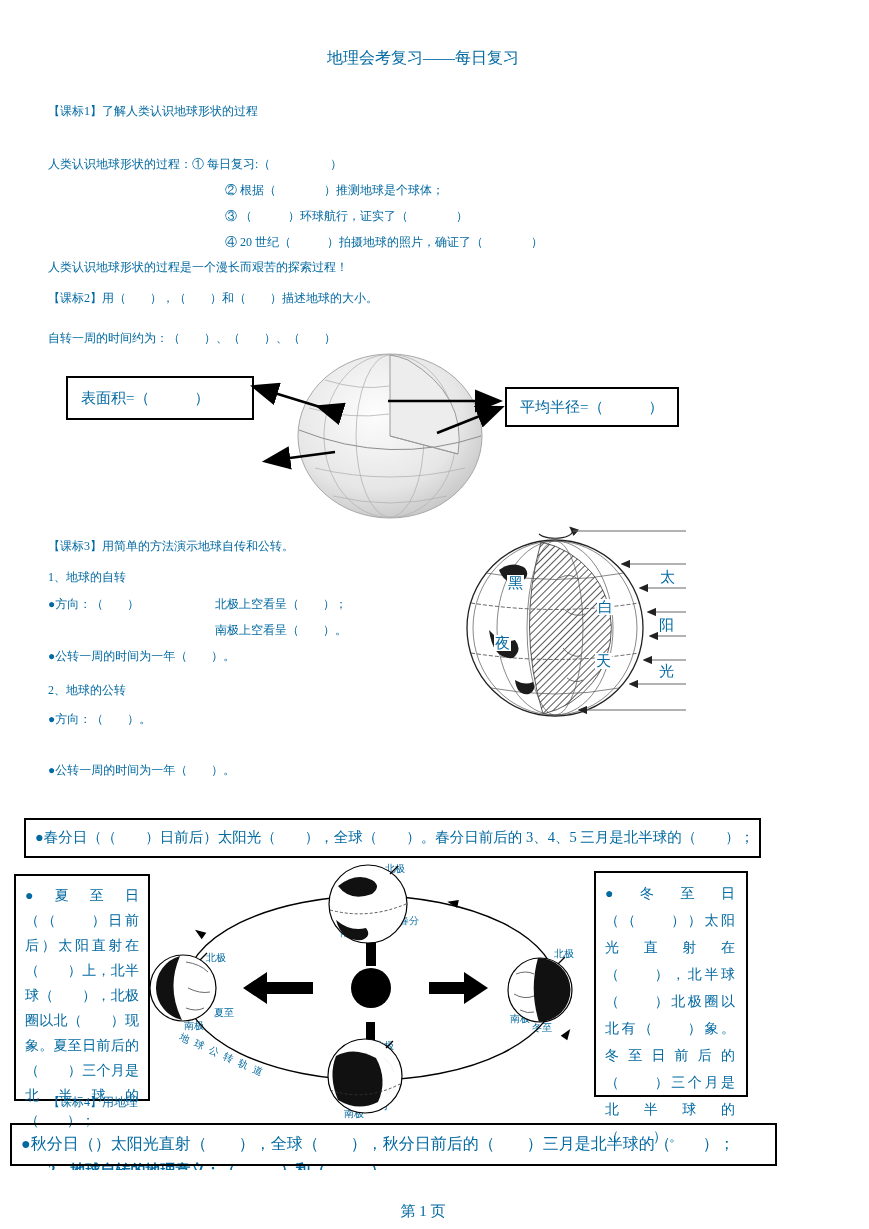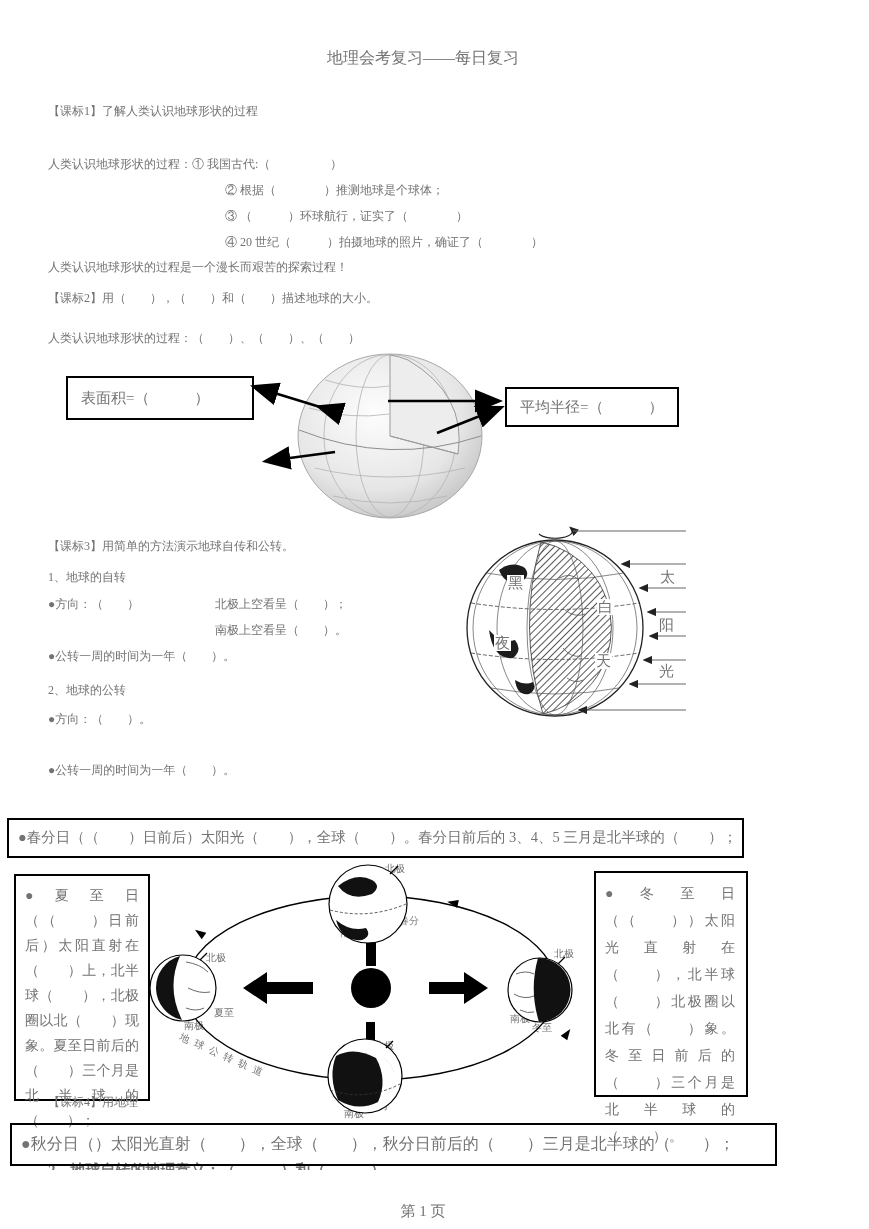--- a/index.html
+++ b/index.html
@@ -1,17 +1,17 @@
 <!DOCTYPE html>
 <html><head>
 <meta charset="utf-8">
 <style>
   html,body{margin:0;padding:0;background:#fff;}
   .page{position:relative;width:846px;height:1229px;background:#ffffff;overflow:hidden;
-        font-family:"Liberation Serif","DejaVu Serif",serif;color:#737373;}
+        font-family:"Liberation Serif","DejaVu Serif",serif;color:#0369a1;}
   .abs{position:absolute;}
   .line{position:absolute;font-size:12px;white-space:pre;line-height:17px;}
   .title{position:absolute;left:0;right:0;top:48px;text-align:center;font-size:16px;}
   .footer{position:absolute;left:0;right:0;top:1186px;text-align:center;font-size:15px;margin-top:16px;}
   .box{position:absolute;border:2px solid #000;background:transparent;display:flex;align-items:center;}
   .box .lbl{font-size:15px;white-space:pre;padding-left:13px;}
   .seasonbox{position:absolute;border:2px solid #000;background:transparent;}
   .seasonbox .inner{font-size:14px;padding:7px 9px;text-align:justify;line-height:25px;}
   .springline{font-size:14.5px;white-space:pre;padding-left:9px;line-height:34px;}
   .autumnline{font-size:16px;white-space:pre;padding-left:9px;line-height:38px;}
@@ -21,28 +21,28 @@
   .clip span{font-size:15px;font-weight:bold;white-space:pre;line-height:16px;display:block;}
 </style>
 </head>
 <body>
 
 <div class="page">
 
   <div class="title">地理会考复习——每日复习</div>
 
   <div class="line" style="left:48px;top:103px">【课标1】了解人类认识地球形状的过程</div>
-  <div class="line" style="left:48px;top:156px">人类认识地球形状的过程：① 我国古代:（　　　　　）</div>
+  <div class="line" style="left:48px;top:156px">人类认识地球形状的过程：① 每日复习:（　　　　　）</div>
   <div class="line" style="left:225px;top:182px">② 根据（　　　　）推测地球是个球体；</div>
   <div class="line" style="left:225px;top:208px">③ （　　　）环球航行，证实了（　　　　）</div>
   <div class="line" style="left:225px;top:234px">④ 20 世纪（　　　）拍摄地球的照片，确证了（　　　　）</div>
   <div class="line" style="left:48px;top:259px">人类认识地球形状的过程是一个漫长而艰苦的探索过程！</div>
 
   <div class="line" style="left:48px;top:290px">【课标2】用（　　），（　　）和（　　）描述地球的大小。</div>
-  <div class="line" style="left:48px;top:330px">人类认识地球形状的过程：（　　）、（　　）、（　　）</div>
+  <div class="line" style="left:48px;top:330px">自转一周的时间约为：（　　）、（　　）、（　　）</div>
 
   <svg class="abs" style="left:295px;top:350px" width="192" height="170" viewBox="0 0 192 170">
     <defs>
       <radialGradient id="sg" cx="42%" cy="36%" r="72%">
         <stop offset="0%" stop-color="#fdfdfd"></stop>
         <stop offset="65%" stop-color="#e6e6e6"></stop>
         <stop offset="100%" stop-color="#c0c0c0"></stop>
       </radialGradient>
     </defs>
     <ellipse cx="95" cy="86" rx="92" ry="82" fill="url(#sg)" stroke="#a8a8a8"></ellipse>
@@ -122,21 +122,21 @@
     <line x1="231" y1="192" x2="125" y2="192" stroke="#666" stroke-width="1.2" marker-end="url(#ahd)"></line>
   </svg>
   <span class="glabel" style="left:507px;top:575px">黑</span>
   <span class="glabel" style="left:494px;top:635px">夜</span>
   <span class="glabel" style="left:597px;top:599px">白</span>
   <span class="glabel" style="left:595px;top:653px">天</span>
   <span class="glabel" style="left:659px;top:569px">太</span>
   <span class="glabel" style="left:658px;top:617px">阳</span>
   <span class="glabel" style="left:658px;top:663px">光</span>
 
-  <div class="seasonbox" style="left:7px;top:818px;width:733px;height:36px">
+  <div class="seasonbox" style="left:24px;top:818px;width:733px;height:36px">
     <div class="springline">●春分日（（　　）日前后）太阳光（　　），全球（　　）。春分日前后的 3、4、5 三月是北半球的（　　）；</div>
   </div>
 
   <div class="seasonbox" style="left:14px;top:874px;width:132px;height:223px">
     <div class="inner">●夏至日（（　　）日前后）太阳直射在（　　）上，北半球（　　），北极圈以北（　　）现象。夏至日前后的（　　）三个月是北半球的（　　）；</div>
   </div>
 
   <div class="line" style="left:48px;top:1094px;z-index:0">【课标4】用地理</div>
 
   <div class="seasonbox" style="left:594px;top:871px;width:150px;height:222px">

